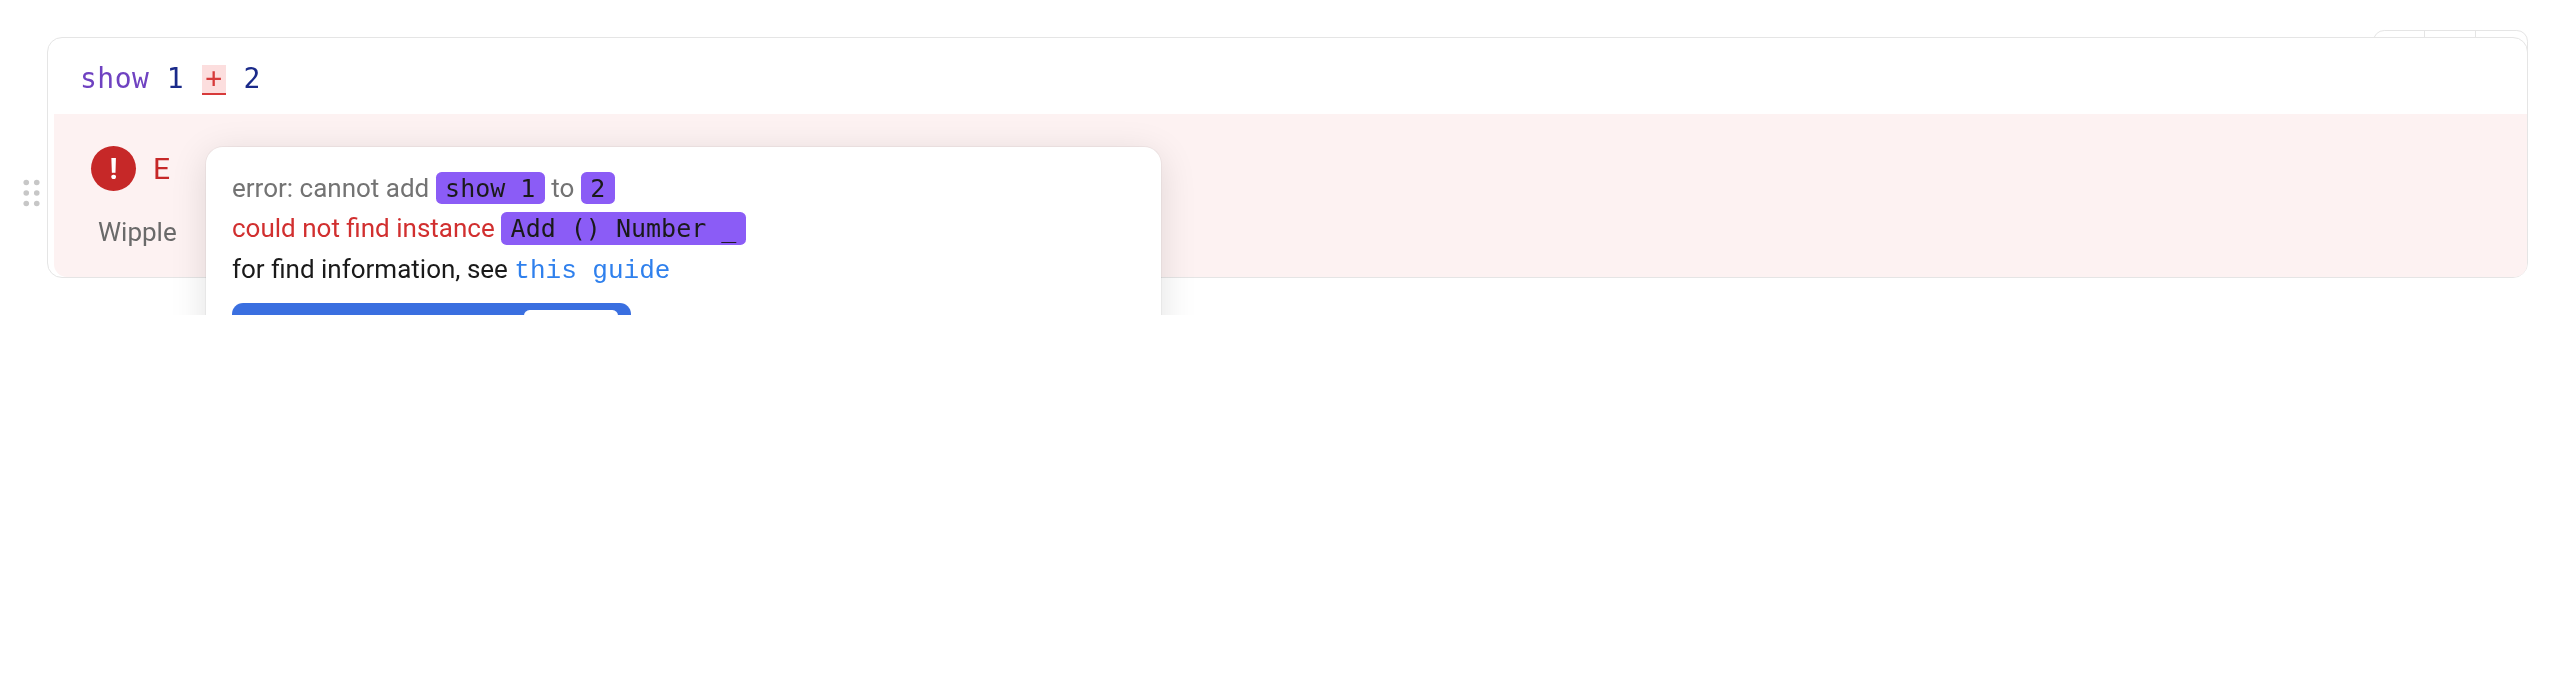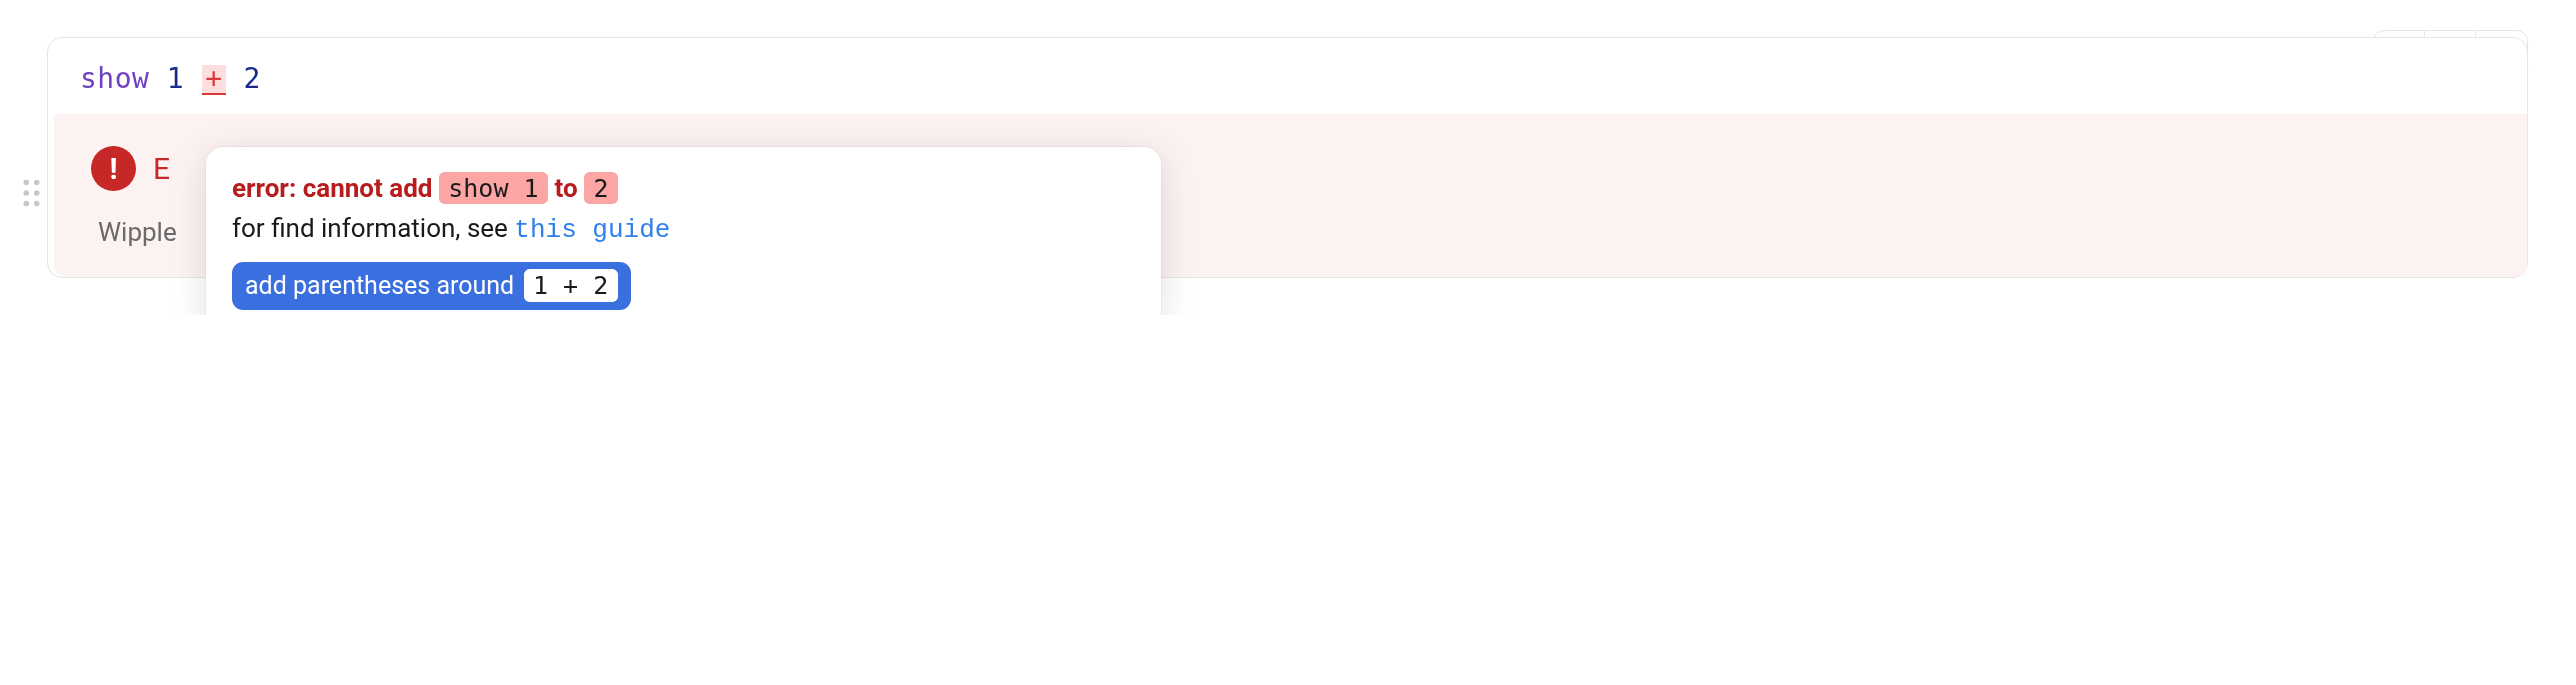--- a/index.html
+++ b/index.html
@@ -131,30 +131,30 @@
       box-shadow: 0 7.5px 37px rgba(0,0,0,0.12), 0 0 0 0.9px rgba(0,0,0,0.04);
       padding: 20.6px 26px 22.5px 26px;
       width: 955px;
       z-index: 10;
     }
     .tooltip-line {
       line-height: 1.55;
       font-size: 26px;
     }
     .err-red {
-      color: #b91c1c;
-      font-weight: 700;
+      color: #737373;
+      font-weight: 400;
     }
     .err-red-normal {
       color: #d12f2f;
       font-weight: 400;
     }
     .inline-code {
       font-family: ui-monospace, "SF Mono", Menlo, Consolas, monospace;
-      background: #fca5a5;
+      background: #8b5cf6;
       border-radius: 5.6px;
       padding: 1.9px 9.4px;
       font-size: 25px;
       color: #1a1a1a;
     }
     .hint-text {
       color: #333;
     }
     .link {
       color: #2f80ed;
@@ -236,20 +236,24 @@
   </div>
 
   <div class="tooltip">
     <div class="tooltip-line">
       <span class="err-red">error: cannot add </span>
       <span class="inline-code">show 1</span>
       <span class="err-red"> to </span>
       <span class="inline-code">2</span>
     </div>
     <div class="tooltip-line">
+      <span class="err-red-normal">could not find instance </span>
+      <span class="inline-code">Add () Number _</span>
+    </div>
+    <div class="tooltip-line">
       <span>for find information, see </span>
       <span class="link">this guide</span>
     </div>
     <div class="fix-button">
       <span>add parentheses around </span>
       <span class="inline-code">1 + 2</span>
     </div>
   </div>
 
 </div>

